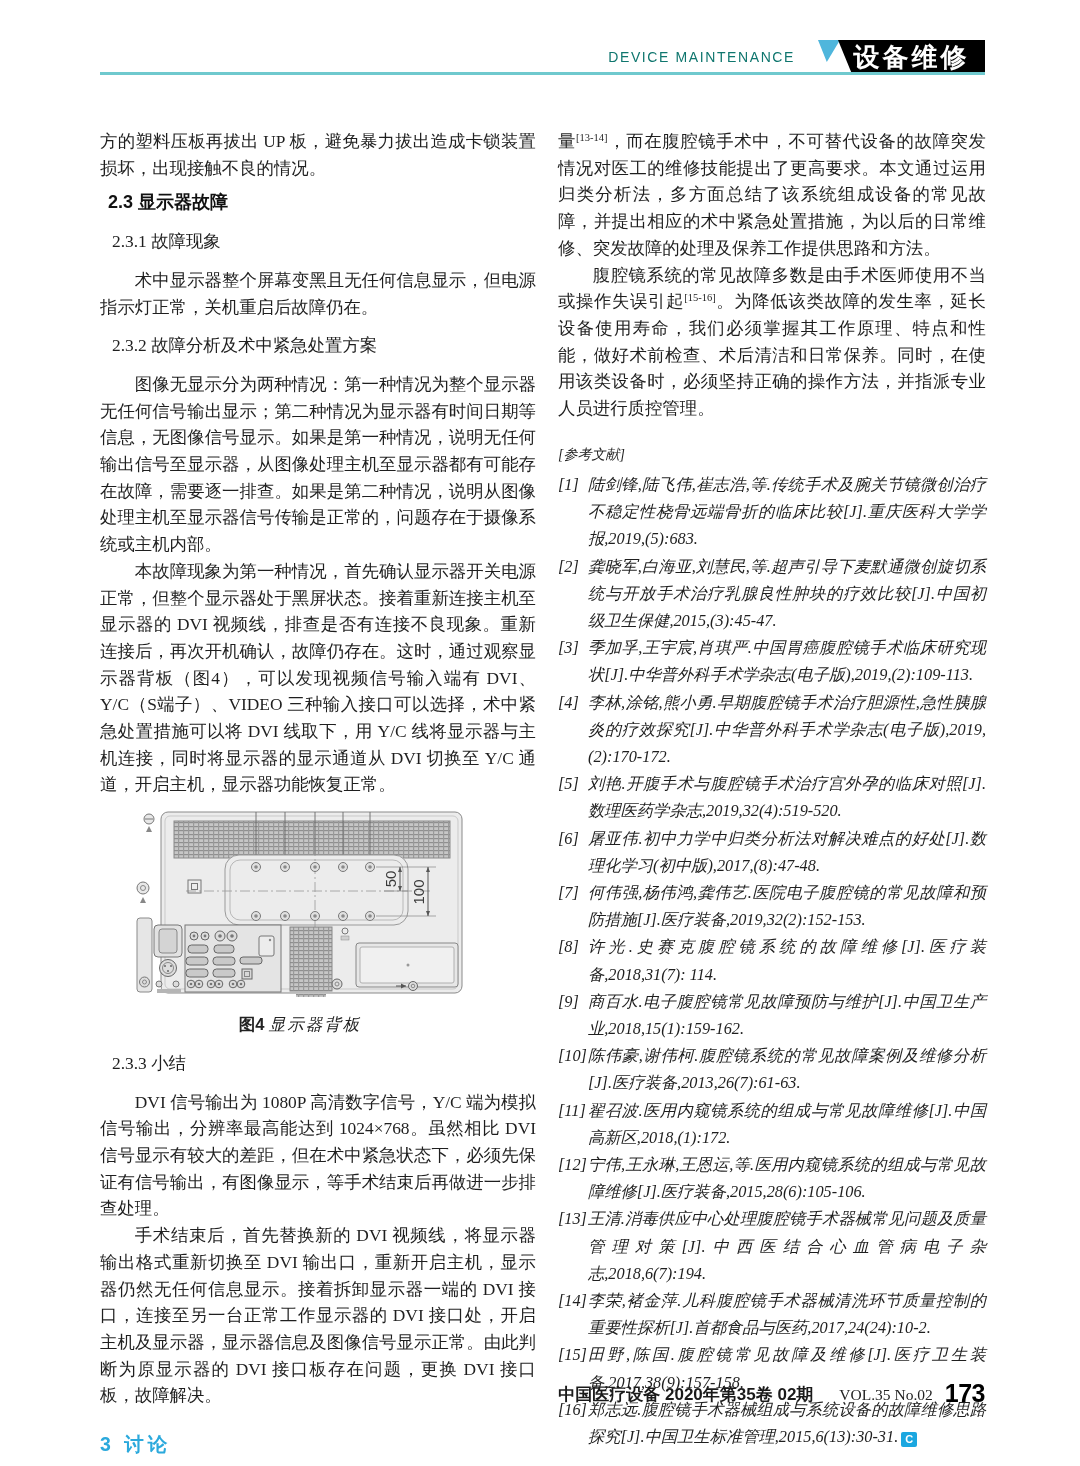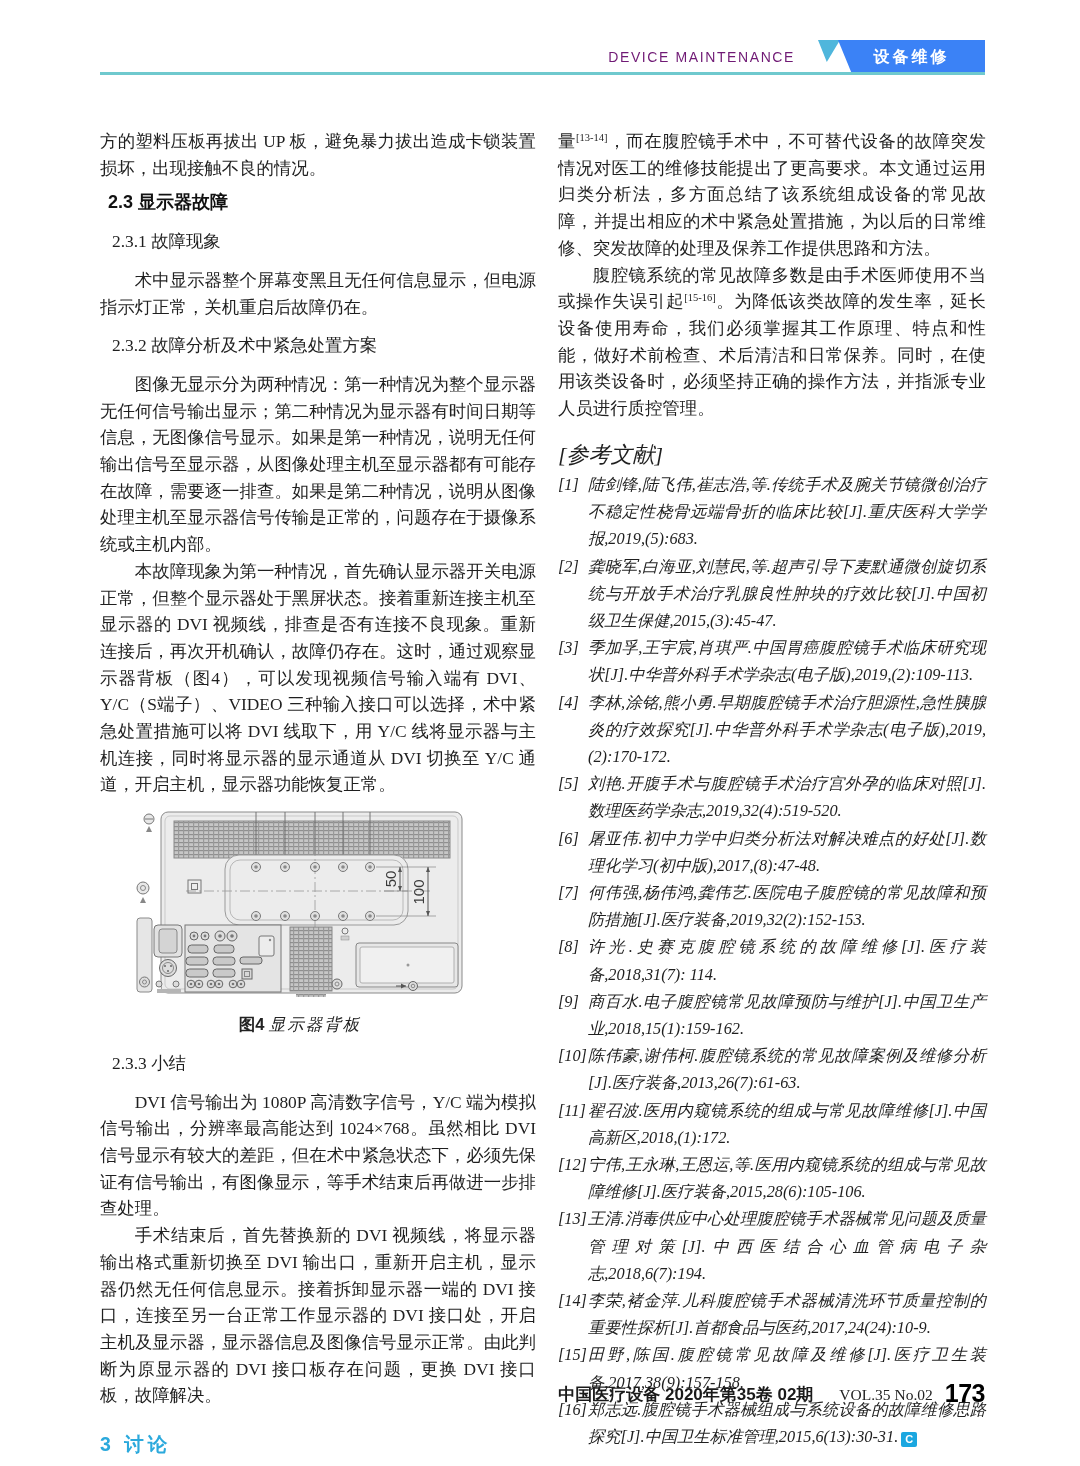--- a/index.html
+++ b/index.html
@@ -4,32 +4,32 @@
 <style>
   html,body { margin:0; padding:0; background:#ffffff; }
   .page {
     position:relative; width:1080px; height:1466px; background:#ffffff;
     font-family:"Liberation Serif","DejaVu Serif",serif; color:#212121; overflow:hidden;
   }
   
   .eyebrow {
     position:absolute; top:49px; left:200px; width:595px; text-align:right;
     font-family:"Liberation Sans","DejaVu Sans",sans-serif;
-    font-size:14px; letter-spacing:1.6px; color:#701a75;
+    font-size:14px; letter-spacing:1.6px; color:#0f766e;
   }
   .badge-accent {
     position:absolute; left:818px; top:40px; width:22px; height:22px;
     background:#4fb6dc; clip-path:polygon(0 0,100% 0,40% 100%);
   }
   .badge {
     position:absolute; left:838px; top:40px; width:147px; height:34px;
-    background:#3b82f6; clip-path:polygon(0 0,100% 0,100% 100%,9.5% 100%);
+    background:#000000; clip-path:polygon(0 0,100% 0,100% 100%,9.5% 100%);
     display:flex; align-items:center; justify-content:center;
     color:#ffffff; font-family:"Liberation Sans","DejaVu Sans",sans-serif;
-    font-weight:bold; font-size:16px; letter-spacing:3px;
+    font-weight:bold; font-size:26px; letter-spacing:3px;
   }
   .header-rule {
     position:absolute; left:100px; top:72px; width:885px; height:2.5px; background:#6FC9CE;
   }
   
   .col {
     position:absolute; top:128px; font-size:17.4px; line-height:26.7px;
     text-align:justify; color:#1f1f1f;
   }
   .col-left  { left:100px; width:436px; }
@@ -47,21 +47,21 @@
   }
   sup.cite { font-size:10.5px; line-height:0; vertical-align:6px; letter-spacing:0; }
   
   .figure { margin:12px 0 0 28px; width:344px; }
   .fig-caption {
     text-align:center; font-size:16.5px; line-height:26px; margin-top:3px; color:#222;
   }
   .fig-caption .cap-no { font-family:"Liberation Sans","DejaVu Sans",sans-serif; font-weight:bold; }
   .fig-caption .cap-title { font-style:italic; letter-spacing:2px; }
   
-  .ref-head { margin:19px 0 3px 0; font-style:italic; font-size:22px; line-height:27.2px; }
+  .ref-head { margin:19px 0 3px 0; font-style:italic; font-size:14px; line-height:27.2px; }
   .refs { list-style:none; margin:0; padding:0; font-style:italic; font-size:16.3px; line-height:27.2px; }
   .ref { display:flex; }
   .ref-no { flex:0 0 30px; }
   .ref-text { flex:1; text-align:justify; }
   .end-mark {
     display:inline-block; width:16px; height:15px; margin-left:3px;
     background:#1BA7E0; border-radius:2px; color:#fff; font-style:normal;
     font-family:"Liberation Sans","DejaVu Sans",sans-serif; font-weight:bold;
     font-size:11px; line-height:15px; text-align:center; vertical-align:-1px;
   }
@@ -314,21 +314,21 @@
       <li class="ref">
           <span class="ref-no">[12]</span>
           <span class="ref-text">宁伟,王永琳,王恩运,等.医用内窥镜系统的组成与常见故障维修[J].医疗装备,2015,28(6):105-106.</span>
         </li>
       <li class="ref">
           <span class="ref-no">[13]</span>
           <span class="ref-text">王清.消毒供应中心处理腹腔镜手术器械常见问题及质量管理对策[J].中西医结合心血管病电子杂志,2018,6(7):194.</span>
         </li>
       <li class="ref">
           <span class="ref-no">[14]</span>
-          <span class="ref-text">李荣,褚金萍.儿科腹腔镜手术器械清洗环节质量控制的重要性探析[J].首都食品与医药,2017,24(24):10-9.</span>
+          <span class="ref-text">李荣,褚金萍.儿科腹腔镜手术器械清洗环节质量控制的重要性探析[J].首都食品与医药,2017,24(24):10-2.</span>
         </li>
       <li class="ref">
           <span class="ref-no">[15]</span>
           <span class="ref-text">田野,陈国.腹腔镜常见故障及维修[J].医疗卫生装备,2017,38(9):157-158.</span>
         </li>
       <li class="ref">
           <span class="ref-no">[16]</span>
           <span class="ref-text"><span>郑志远.腹腔镜手术器械组成与系统设备的故障维修思路探究[J].中国卫生标准管理,2015,6(13):30-31.</span><span class="end-mark">C</span></span>
         </li>
     </ul>

